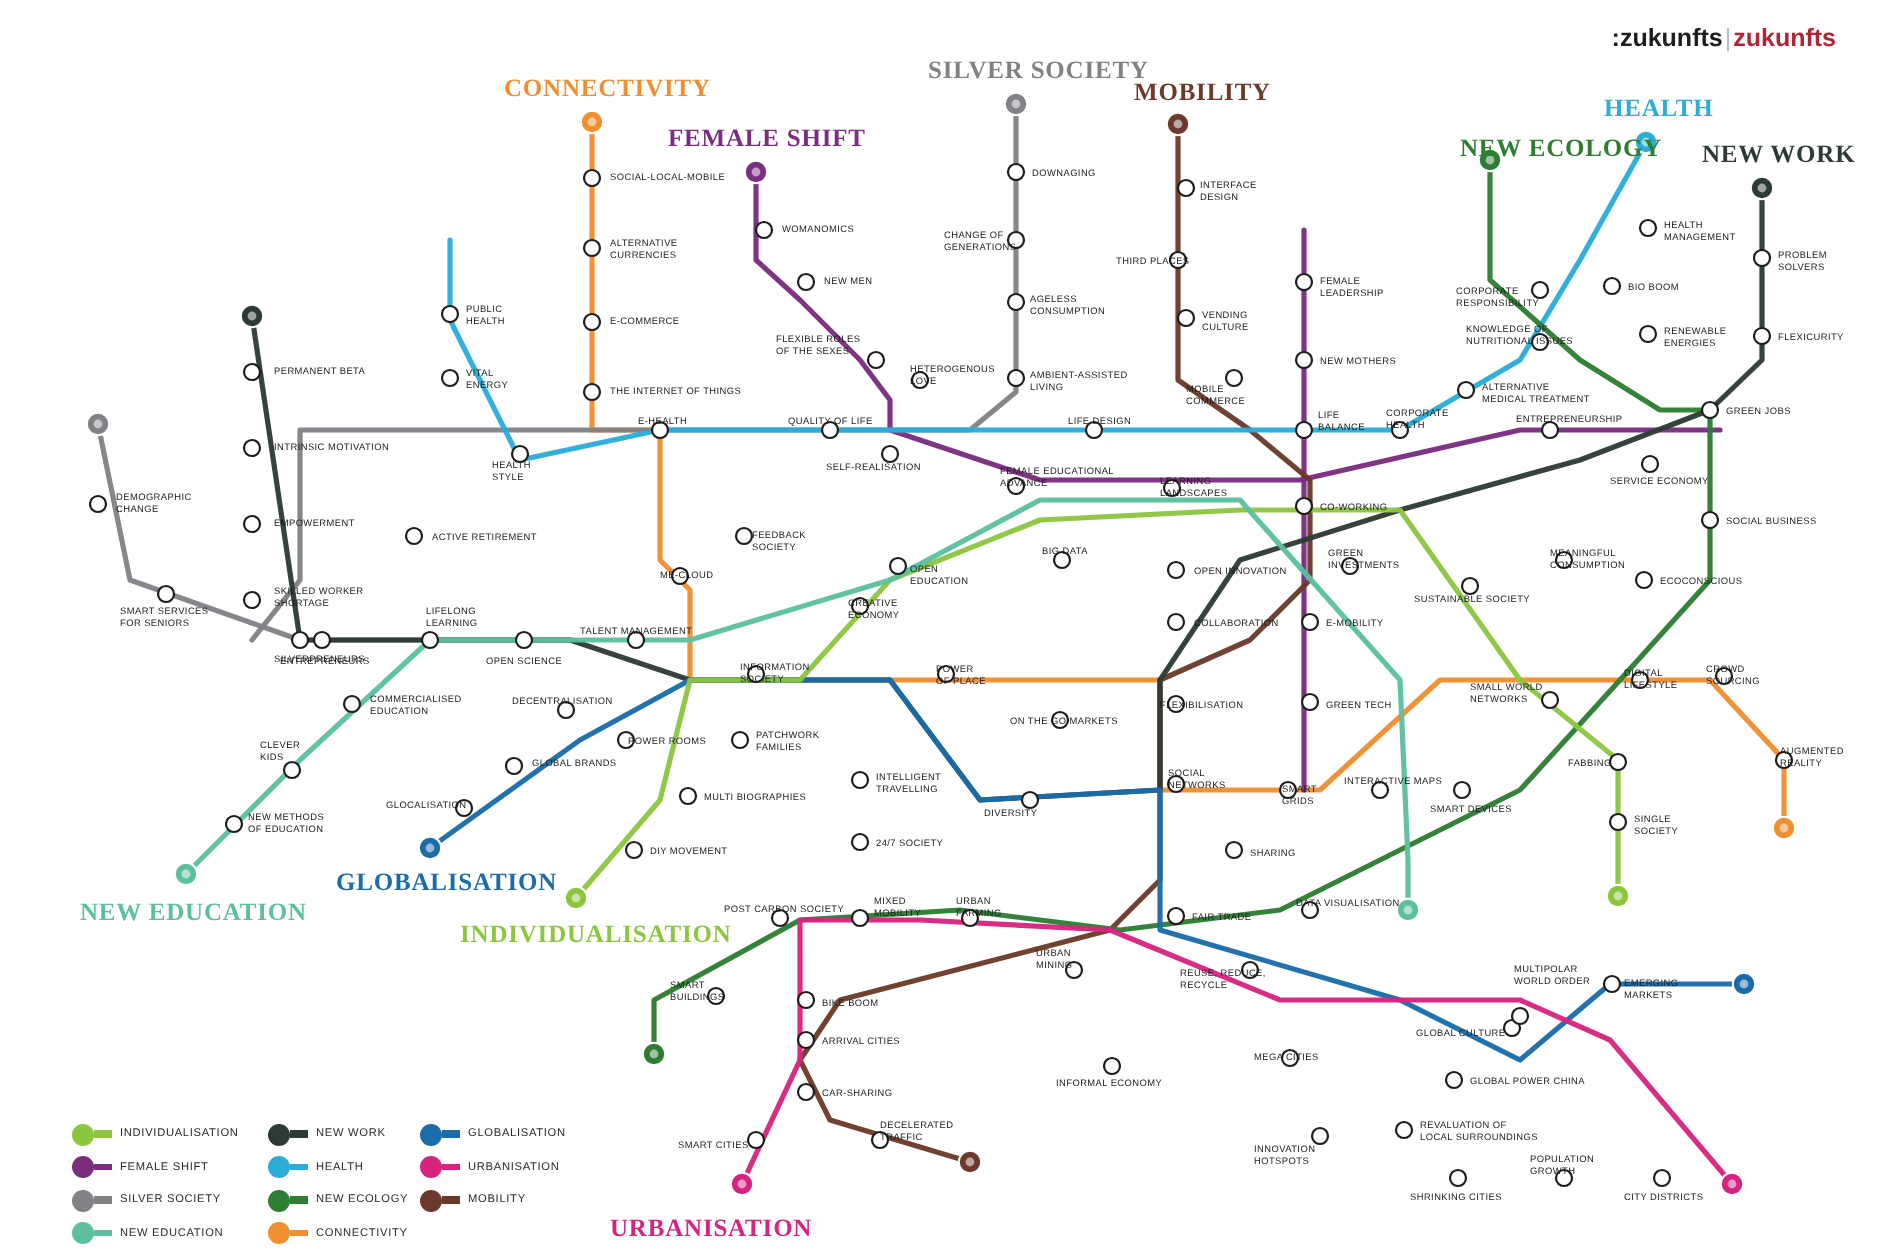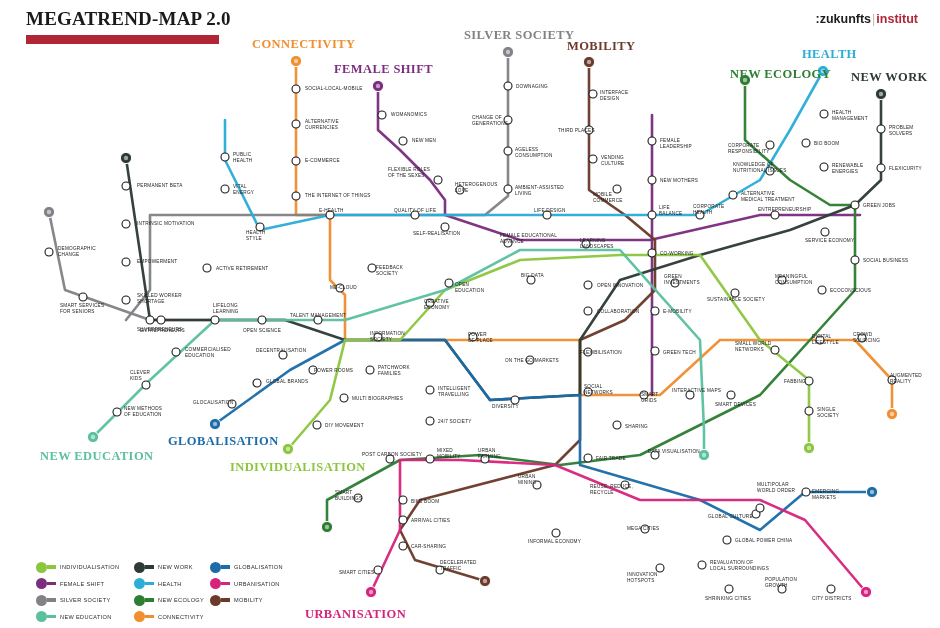--- a/index.html
+++ b/index.html
@@ -200,27 +200,23 @@
         <circle cx="809" cy="448" r="2.2" fill="#ffffff" opacity="0.55"></circle>
         <circle cx="892" cy="414" r="5.6" fill="#ef8f30" stroke="#ffffff" stroke-width="1"></circle>
         <circle cx="892" cy="414" r="2.2" fill="#ffffff" opacity="0.55"></circle>
         <circle cx="872" cy="492" r="5.6" fill="#1b6ca8" stroke="#ffffff" stroke-width="1"></circle>
         <circle cx="872" cy="492" r="2.2" fill="#ffffff" opacity="0.55"></circle>
         <circle cx="866" cy="592" r="5.6" fill="#d6247e" stroke="#ffffff" stroke-width="1"></circle>
         <circle cx="866" cy="592" r="2.2" fill="#ffffff" opacity="0.55"></circle>
       </g>
     </svg>
 
-  <div class="title-block">
-    <div class="title-text">MEGATREND-MAP 2.0</div>
-    <div class="title-rule"></div>
-  </div>
 
   <div class="brand">
-    <span>:zukunfts</span><span class="sep">|</span><span class="ins">institut</span>
+    <span>:zukunfts</span><span class="sep">|</span><span class="ins">zukunfts</span>
   </div>
 
   <div class="legend" id="legend">
       <div class="legend-col" style="left: 0px;">
         <div class="legend-row">
           <span class="lg-dot" style="background: rgb(140, 198, 63);"></span>
           <span class="lg-bar" style="background: rgb(140, 198, 63);"></span>
           <span class="lg-label">INDIVIDUALISATION</span>
         </div>
         <div class="legend-row">

